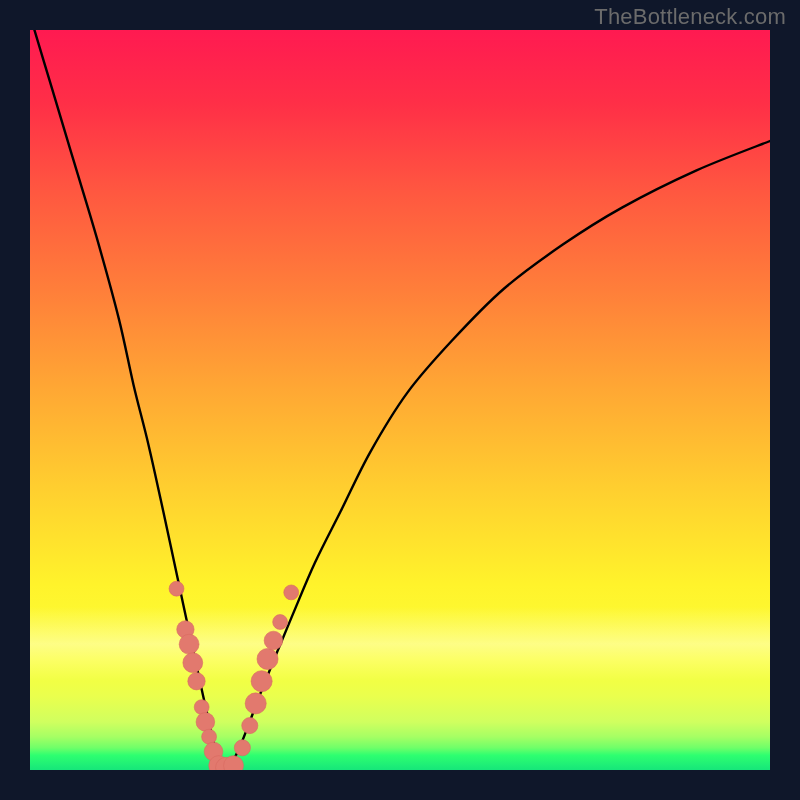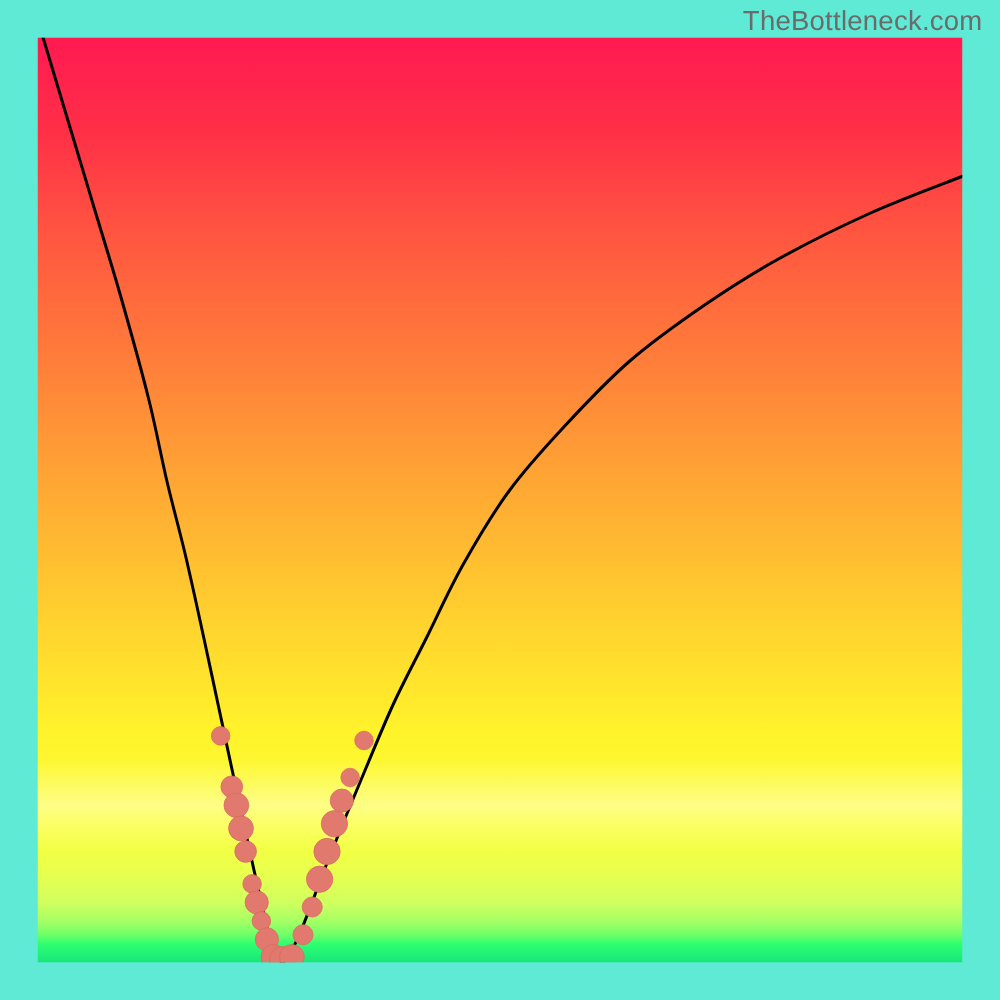--- a/index.html
+++ b/index.html
@@ -8,21 +8,21 @@
     width: 800px;
     height: 800px;
     background: #000;
     font-family: Arial, Helvetica, sans-serif;
     overflow: hidden;
   }
   .stage {
     position: relative;
     width: 800px;
     height: 800px;
-    background: #5eead4;
+    background: #0f172a;
   }
   .plot-area {
     position: absolute;
     left: 30px;
     top: 30px;
     width: 740px;
     height: 740px;
     overflow: hidden;
   }
   .gradient-bg {

